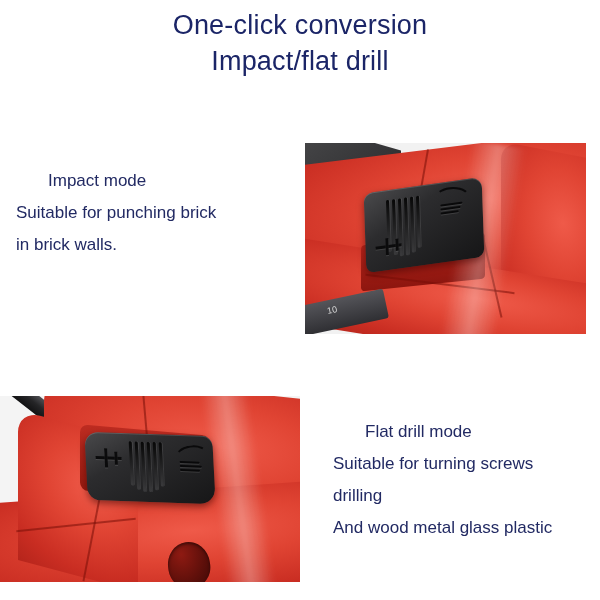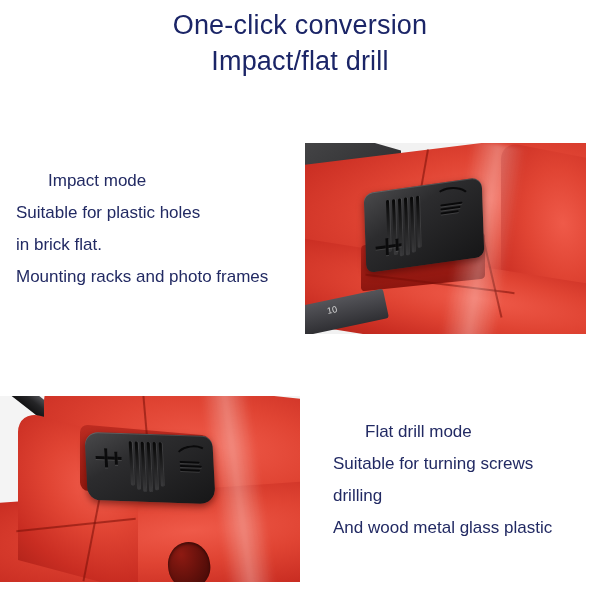--- a/index.html
+++ b/index.html
@@ -182,23 +182,22 @@
 </head>
 <body>
 
 <div class="heading">
   <span class="ln">One-click conversion</span>
   <span class="ln">Impact/flat drill</span>
 </div>
 
 <div class="copy" id="copy-impact">
   <span class="line head">Impact mode</span>
-  <span class="line">Suitable for plastic holes</span>
-  <span class="line">in brick flat.</span>
-  <span class="line">Mounting racks and photo frames</span>
+  <span class="line">Suitable for punching brick</span>
+  <span class="line">in brick walls.</span>
 </div>
 
 <div class="copy" id="copy-flat">
   <span class="line head">Flat drill mode</span>
   <span class="line">Suitable for turning screws</span>
   <span class="line">drilling</span>
   <span class="line">And wood metal glass plastic</span>
 </div>
 
 <div class="photo" id="photo-impact">

